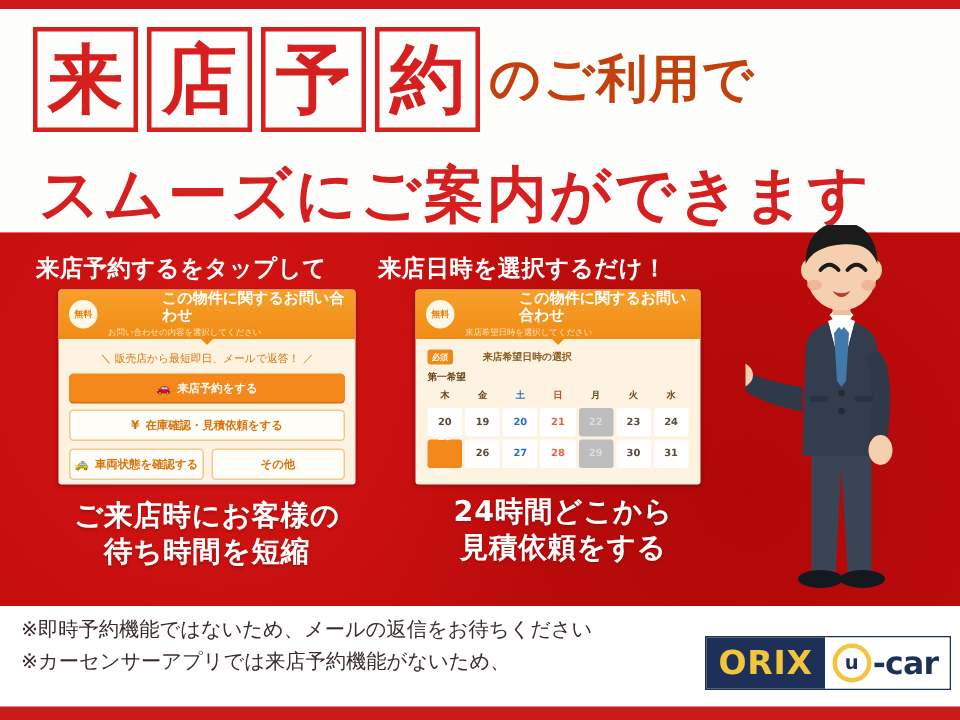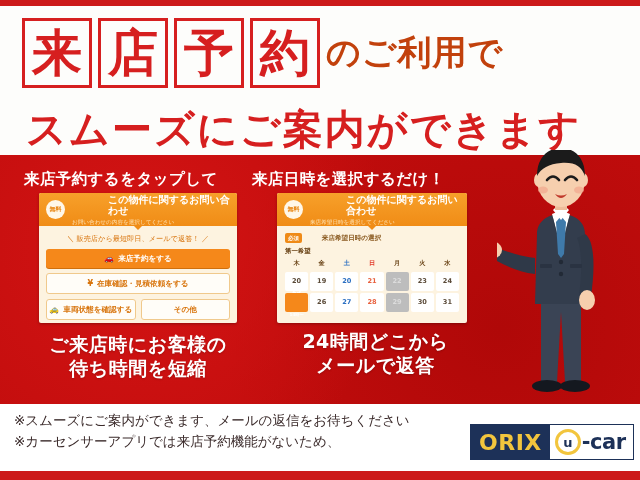--- a/index.html
+++ b/index.html
@@ -323,21 +323,21 @@
         </div>
       </div>
     </div>
 
     <div class="caption left">
       <div>ご来店時にお客様の</div>
       <div>待ち時間を短縮</div>
     </div>
     <div class="caption right">
       <div>24時間どこから</div>
-      <div>メールで返答</div>
+      <div>見積依頼をする</div>
     </div>
   </div>
 
   <svg class="person" viewBox="0 0 130 254">
 
     <path d="M38 108 C20 106 6 100 -6 96 L-8 106 C4 114 20 122 38 124 Z" fill="#2f3948"></path>
     <ellipse cx="-6" cy="100" rx="11" ry="9" fill="#f6cfae"></ellipse>
 
     <path d="M44 150 L44 232 L60 232 L64 162 L68 232 L84 232 L84 150 Z" fill="#3a4455"></path>
 
@@ -376,21 +376,21 @@
     <path d="M50 30 q6 -7 12 0" stroke="#1b1b1b" stroke-width="2.6" fill="none" stroke-linecap="round"></path>
     <path d="M68 30 q6 -7 12 0" stroke="#1b1b1b" stroke-width="2.6" fill="none" stroke-linecap="round"></path>
 
     <ellipse cx="46" cy="40" rx="5" ry="3.5" fill="#f2a98f" opacity=".75"></ellipse>
     <ellipse cx="82" cy="40" rx="5" ry="3.5" fill="#f2a98f" opacity=".75"></ellipse>
 
     <path d="M58 44 q6 8 12 0 q-6 3 -12 0 Z" fill="#c0392b"></path>
   </svg>
 
   <div class="notes">
-    <div>※スムーズにご案内ができます、メールの返信をお待ちください</div>
+    <div>※即時予約機能ではないため、メールの返信をお待ちください</div>
     <div>※カーセンサーアプリでは来店予約機能がないため、</div>
   </div>
 
   <div class="logo">
     <div class="logo-orix">ORIX</div>
     <div class="logo-ucar">
       <div class="logo-u">u</div>
       <div class="logo-car">-car</div>
     </div>
   </div>

